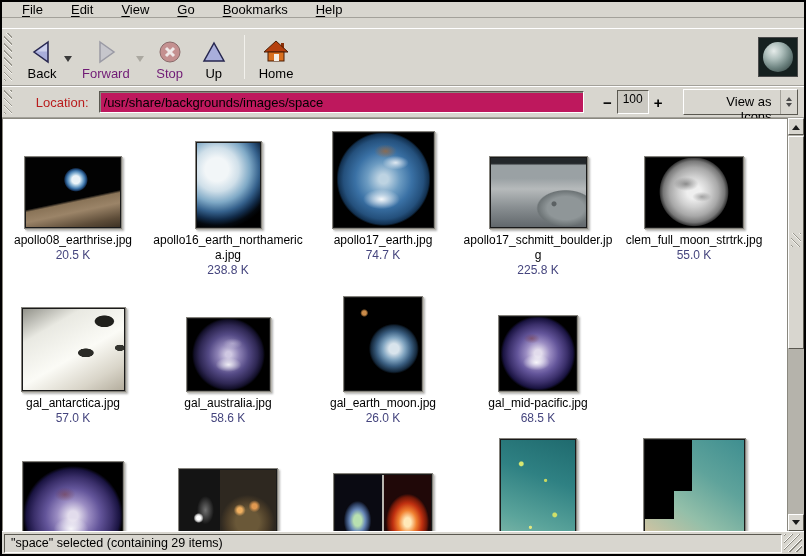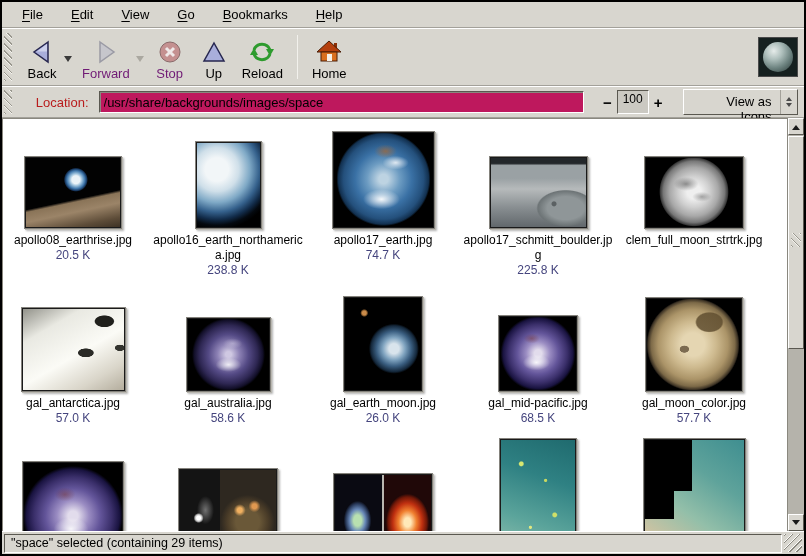--- a/index.html
+++ b/index.html
@@ -3,21 +3,21 @@
 <meta charset="utf-8">
 <style>
   * { margin:0; padding:0; box-sizing:border-box; }
   body { font-family:"Liberation Sans", sans-serif; background:#555; }
   .window {
     position:relative; width:806px; height:556px;
     background:#d8d6cf; border:2px solid #000; overflow:hidden;
   }
   
   .menubar {
-    position:absolute; left:0; top:0; width:802px; height:26px;
+    position:absolute; left:0; top:0; width:802px; height:16px;
     display:flex; align-items:center; padding-left:6px;
     border-bottom:1px solid #a3a19a; background:#d8d6cf;
   }
   .menu-item { padding:4px 14px; font-size:13px; color:#000; cursor:default; }
   .menu-item u { text-underline-offset:2px; }
   
   .toolbar {
     position:absolute; left:0; top:26px; width:802px; height:58px;
     display:flex; align-items:center; padding:2px 6px 2px 2px;
     border-top:1px solid #fff; border-bottom:1px solid #a3a19a; background:#d8d6cf;
@@ -244,31 +244,20 @@
 
     <div class="tb-btn">
       <span class="ticon">
         <svg width="26" height="26" viewBox="0 0 26 26">
           <polygon points="13,4 23,22 3,22" fill="#a9aedb" stroke="#26264f" stroke-width="1.5"></polygon>
         </svg>
       </span>
       <span>Up</span>
     </div>
 
-    <div class="tb-btn">
-      <span class="ticon">
-        <svg width="26" height="26" viewBox="0 0 26 26">
-          <path d="M5,11 A8.5,8.5 0 0 1 21,11" fill="none" stroke="#2e9b2e" stroke-width="3"></path>
-          <polygon points="17,10 25,10 21,17" fill="#2e9b2e"></polygon>
-          <path d="M21,15 A8.5,8.5 0 0 1 5,15" fill="none" stroke="#2e9b2e" stroke-width="3"></path>
-          <polygon points="1,16 9,16 5,9" fill="#2e9b2e"></polygon>
-        </svg>
-      </span>
-      <span>Reload</span>
-    </div>
 
     <div class="tb-sep"></div>
 
     <div class="tb-btn">
       <span class="ticon">
         <svg width="26" height="26" viewBox="0 0 26 26">
           <rect x="18" y="4" width="3" height="6" fill="#8a3008"></rect>
           <polygon points="13,2 25,13 1,13" fill="#b5400e" stroke="#4a1d04" stroke-width="1"></polygon>
           <rect x="5" y="13" width="16" height="9" fill="#d96f1e" stroke="#4a1d04" stroke-width="1"></rect>
           <rect x="11" y="15" width="5" height="7" fill="#f5efe6"></rect>
@@ -317,20 +306,21 @@
         <div class="fsize">74.7 K</div>
       </div>
       <div class="file-item" style="left: 460px; top: 37px;">
         <div class="thumb t-moonscape" style="width: 99px; height: 73px;"></div>
         <div class="fname">apollo17_schmitt_boulder.jpg</div>
         <div class="fsize">225.8 K</div>
       </div>
       <div class="file-item" style="left: 616px; top: 37px;">
         <div class="thumb t-moongray" style="width: 100px; height: 73px;"></div>
         <div class="fname">clem_full_moon_strtrk.jpg</div>
+        <div class="fsize">55.0 K</div>
       </div>
       <div class="file-item" style="left: -5px; top: 188px;">
         <div class="thumb t-ice" style="width: 105px; height: 85px;"></div>
         <div class="fname">gal_antarctica.jpg</div>
         <div class="fsize">57.0 K</div>
       </div>
       <div class="file-item" style="left: 150px; top: 198px;">
         <div class="thumb t-earthdark" style="width: 85px; height: 75px;"></div>
         <div class="fname">gal_australia.jpg</div>
         <div class="fsize">58.6 K</div>
@@ -338,25 +328,20 @@
       <div class="file-item" style="left: 305px; top: 177px;">
         <div class="thumb t-earthmoon" style="width: 80px; height: 96px;"></div>
         <div class="fname">gal_earth_moon.jpg</div>
         <div class="fsize">26.0 K</div>
       </div>
       <div class="file-item" style="left: 460px; top: 196px;">
         <div class="thumb t-earthpurple" style="width: 80px; height: 77px;"></div>
         <div class="fname">gal_mid-pacific.jpg</div>
         <div class="fsize">68.5 K</div>
       </div>
-      <div class="file-item" style="left: 616px; top: 178px;">
-        <div class="thumb t-mooncolor" style="width: 98px; height: 95px;"></div>
-        <div class="fname">gal_moon_color.jpg</div>
-        <div class="fsize">57.7 K</div>
-      </div>
       <div class="file-item" style="left: -5px; top: 342px;">
         <div class="thumb t-earthpurple" style="width: 102px; height: 110px;"></div>
       </div>
       <div class="file-item" style="left: 150px; top: 349px;">
         <div class="thumb t-galaxypair" style="width: 100px; height: 100px;"></div>
       </div>
       <div class="file-item" style="left: 305px; top: 354px;">
         <div class="thumb t-nebulapanels" style="width: 100px; height: 95px;"></div>
       </div>
       <div class="file-item" style="left: 460px; top: 319px;">

